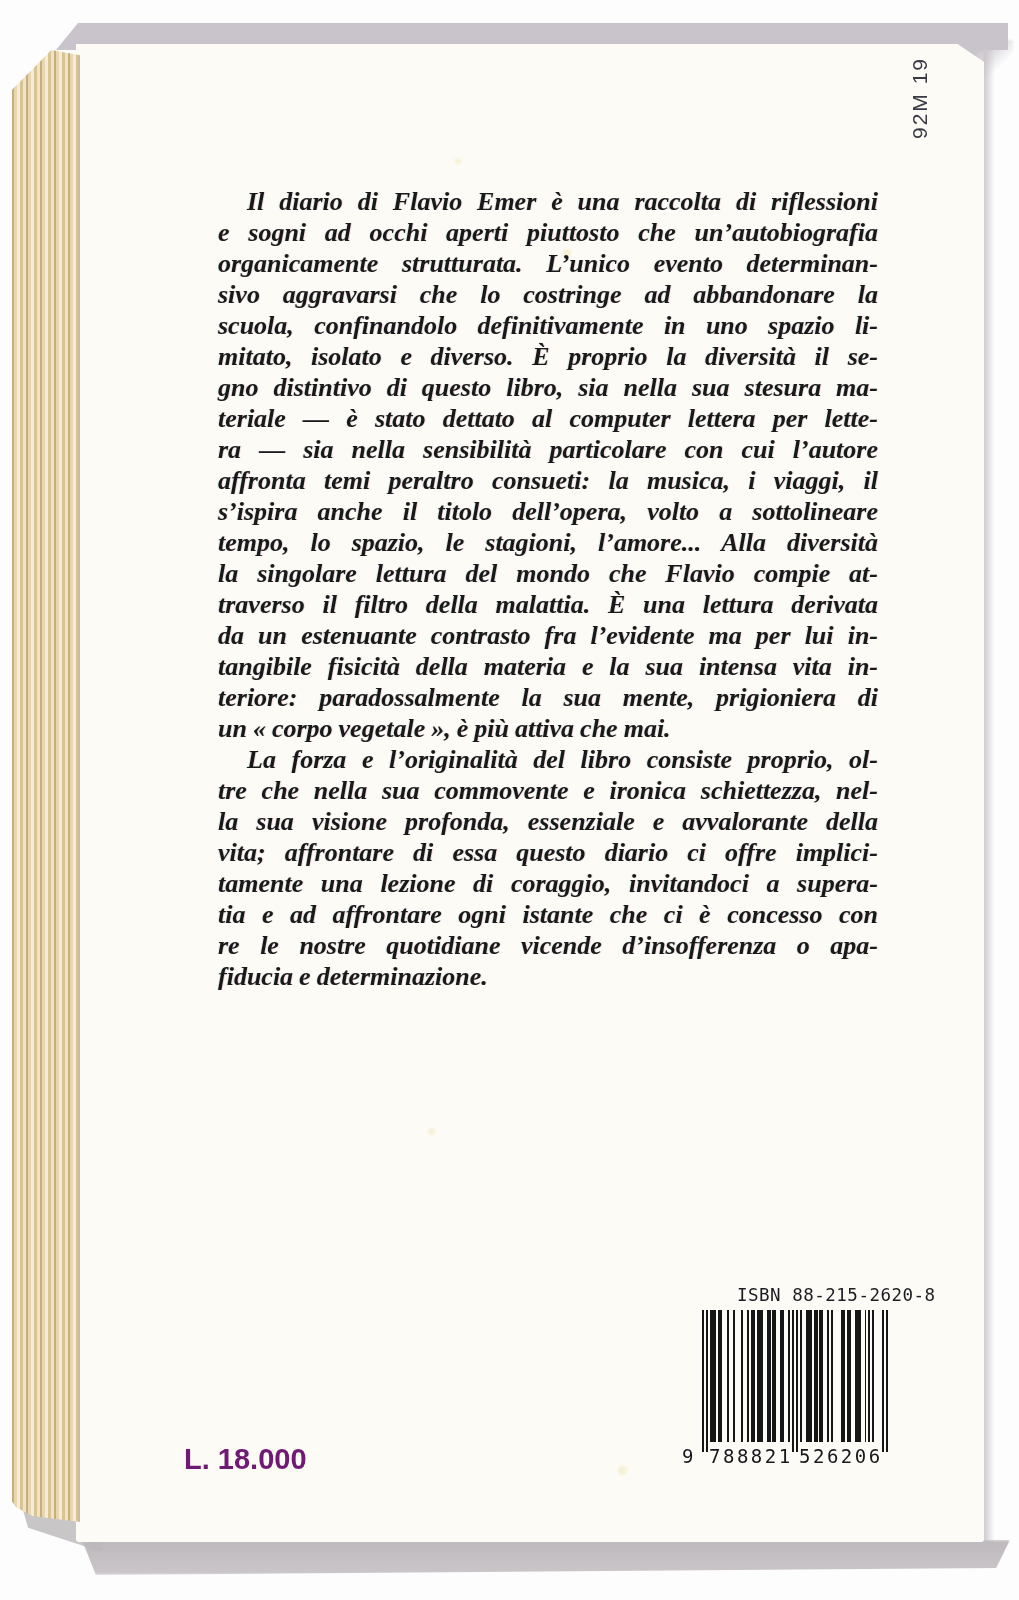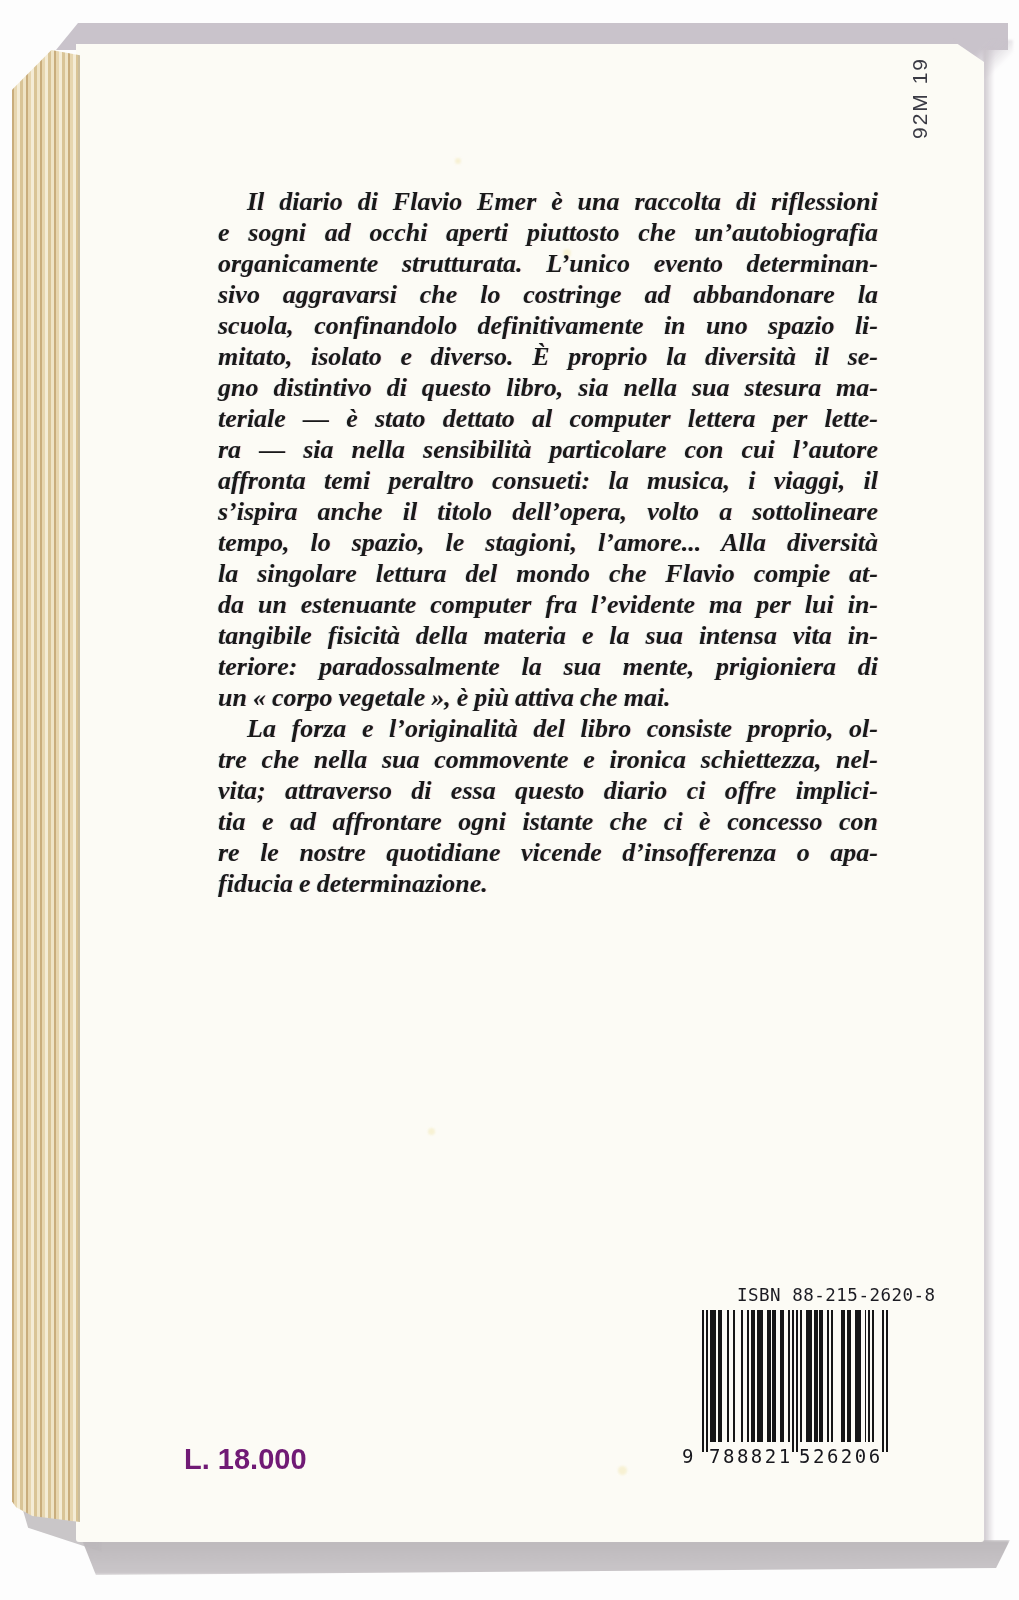--- a/index.html
+++ b/index.html
@@ -144,27 +144,30 @@
     <div class="line">sivo aggravarsi che lo costringe ad abbandonare la</div>
     <div class="line">scuola, confinandolo definitivamente in uno spazio li-</div>
     <div class="line">mitato, isolato e diverso. È proprio la diversità il se-</div>
     <div class="line">gno distintivo di questo libro, sia nella sua stesura ma-</div>
     <div class="line">teriale — è stato dettato al computer lettera per lette-</div>
     <div class="line">ra — sia nella sensibilità particolare con cui l’autore</div>
     <div class="line">affronta temi peraltro consueti: la musica, i viaggi, il</div>
     <div class="line">s’ispira anche il titolo dell’opera, volto a sottolineare</div>
     <div class="line">tempo, lo spazio, le stagioni, l’amore... Alla diversità</div>
     <div class="line">la singolare lettura del mondo che Flavio compie at-</div>
-    <div class="line">da un estenuante computer fra l’evidente ma per lui in-</div>
+    <div class="line">traverso il filtro della malattia. È una lettura derivata</div>
+    <div class="line">da un estenuante contrasto fra l’evidente ma per lui in-</div>
     <div class="line">tangibile fisicità della materia e la sua intensa vita in-</div>
     <div class="line">teriore: paradossalmente la sua mente, prigioniera di</div>
     <div class="line lastline">un « corpo vegetale », è più attiva che mai.</div>
     <div class="line indent">La forza e l’originalità del libro consiste proprio, ol-</div>
     <div class="line">tre che nella sua commovente e ironica schiettezza, nel-</div>
-    <div class="line">vita; attraverso di essa questo diario ci offre implici-</div>
+    <div class="line">la sua visione profonda, essenziale e avvalorante della</div>
+    <div class="line">vita; affrontare di essa questo diario ci offre implici-</div>
+    <div class="line">tamente una lezione di coraggio, invitandoci a supera-</div>
     <div class="line">tia e ad affrontare ogni istante che ci è concesso con</div>
     <div class="line">re le nostre quotidiane vicende d’insofferenza o apa-</div>
     <div class="line lastline">fiducia e determinazione.</div>
   </div>
 
 <div class="abs price">L. 18.000</div>
 
 <div class="abs isbn-label">ISBN 88-215-2620-8</div>
 <svg class="abs barcode-svg" width="186" height="142" viewBox="0 0 95 142" preserveAspectRatio="none" shape-rendering="crispEdges">
     <rect x="0" y="0" width="1" height="142"></rect>

